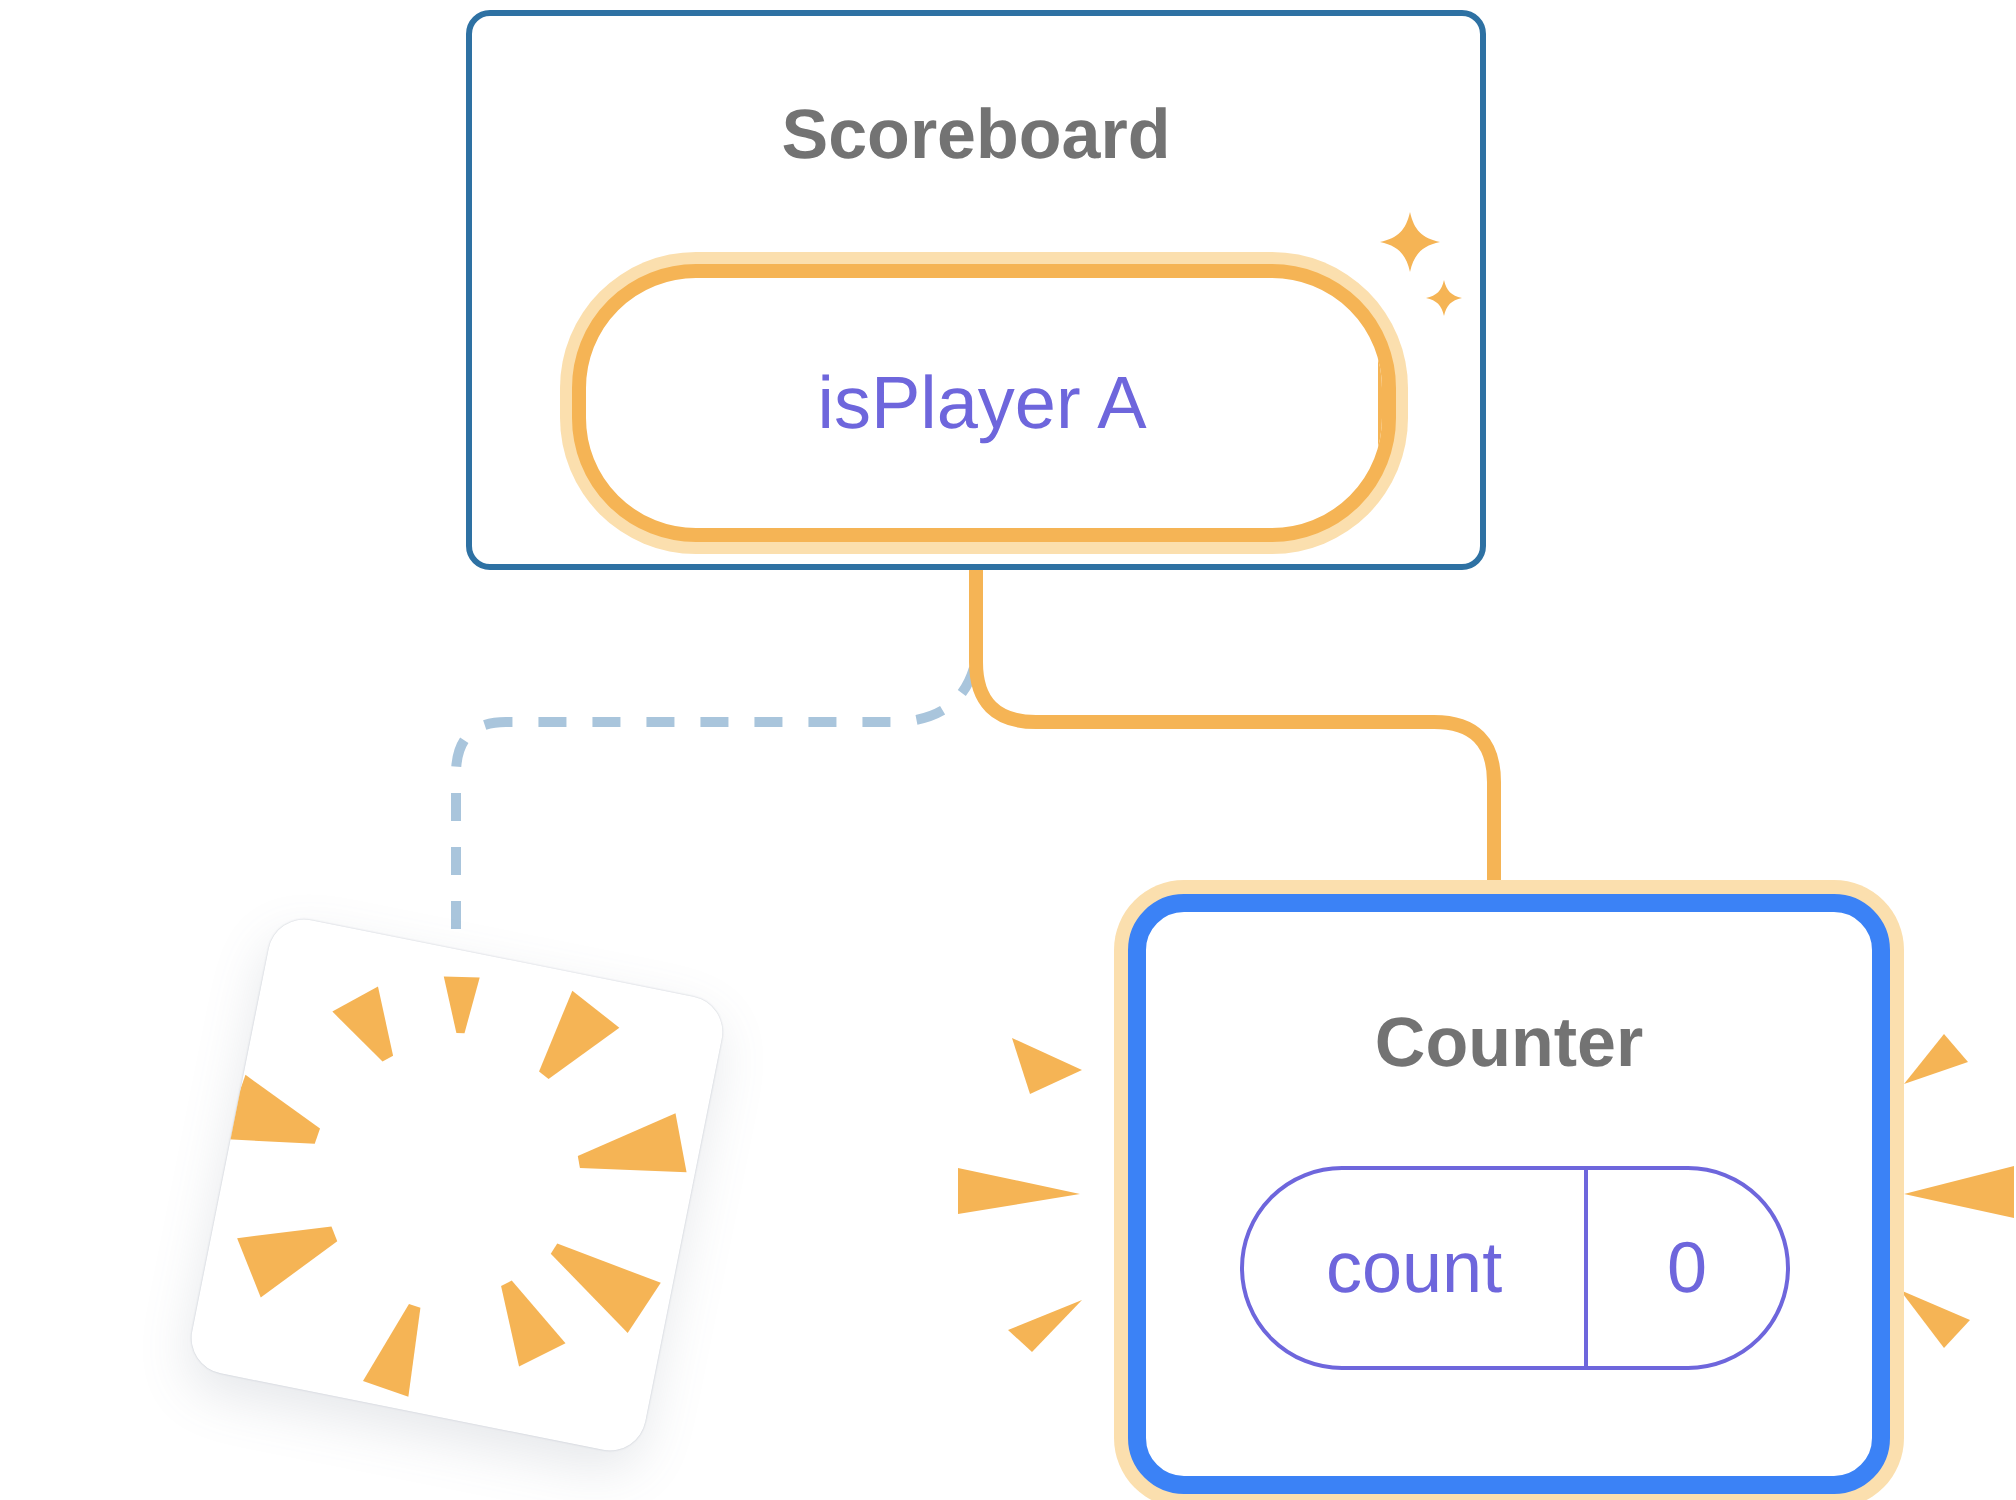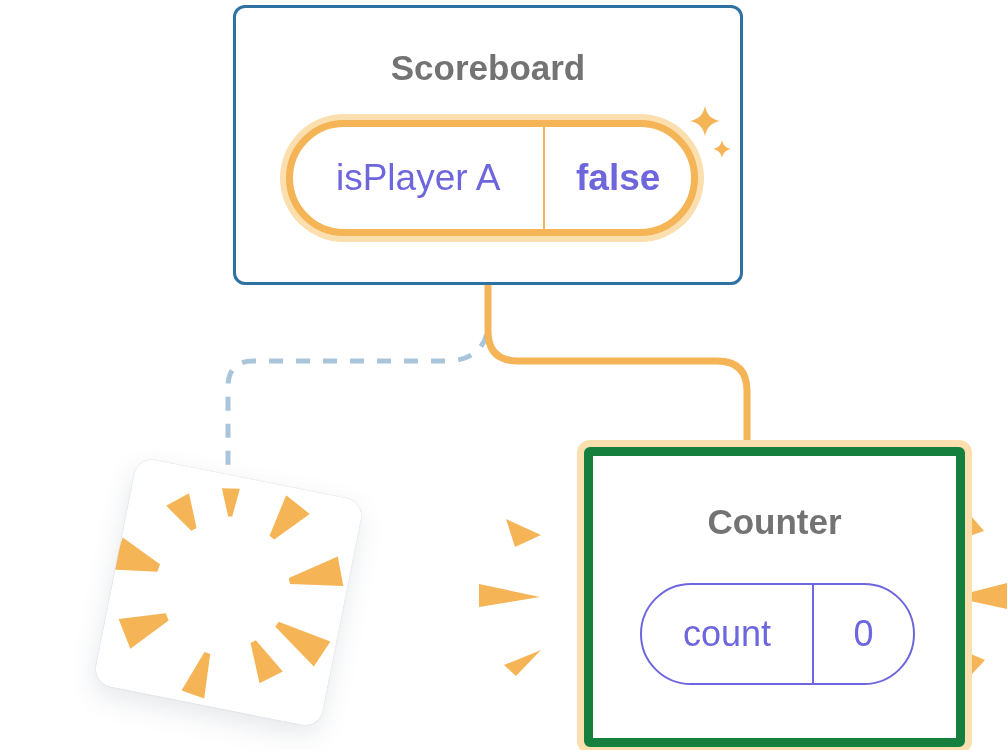--- a/index.html
+++ b/index.html
@@ -16,35 +16,35 @@
   }
   .card-title{
     margin:0;text-align:center;font-size:35px;font-weight:600;color:#737373;line-height:1;
   }
   .scoreboard-card .card-title{margin-top:42px;}
 
   .state-pill{
     position:absolute;box-sizing:border-box;background:#ffffff;display:flex;align-items:stretch;overflow:hidden;
   }
   .scoreboard-pill{
-    left:50px;top:112px;width:412px;height:116px;border:7px solid #F5B455;border-radius:62px;
+    left:50px;top:124px;width:412px;height:139px;border:7px solid #F5B455;border-radius:62px;
     box-shadow:0 0 0 6px #FBDFAE;
   }
   .pill-cell{display:flex;align-items:center;justify-content:center;color:#6E66DC;}
   .scoreboard-pill .pill-cell{font-size:37px;}
   .pill-label-cell{flex:1.72;}
   .pill-value-cell{flex:1;font-weight:700;}
   .pill-divider{width:2px;background:#F5B455;}
 
   .sparkles{position:absolute;left:449px;top:90px;width:60px;height:68px;}
 
   
   .counter-card{
-    position:absolute;left:584px;top:447px;width:381px;height:300px;box-sizing:border-box;
-    background:#ffffff;border:9px solid #15803d;border-radius:6px;
+    position:absolute;left:564px;top:447px;width:381px;height:300px;box-sizing:border-box;
+    background:#ffffff;border:9px solid #3b82f6;border-radius:28px;
     box-shadow:0 0 0 7px #FBDFAE;z-index:1;
   }
   .counter-card .card-title{margin-top:48px;}
   .counter-pill{
     left:47px;top:127px;width:275px;height:102px;border:2px solid #6E66DC;border-radius:52px;
   }
   .counter-pill .pill-cell{font-size:36px;}
   .counter-pill .pill-divider{background:#6E66DC;}
 
   
@@ -77,21 +77,20 @@
       <polygon points="952,597 1007,583 1007,609"></polygon>
       <polygon points="950,645 972,674 985,660"></polygon>
     </g>
   </svg>
 
   <div class="scoreboard-card">
     <h2 class="card-title">Scoreboard</h2>
     <div class="state-pill scoreboard-pill">
       <div class="pill-cell pill-label-cell">isPlayer A</div>
       <div class="pill-divider"></div>
-      <div class="pill-cell pill-value-cell">false</div>
     </div>
     <svg class="sparkles" viewBox="0 0 60 68">
       <g fill="#F5B455">
         <path d="M20 8 C22 17, 26 21, 35 23 C26 25, 22 29, 20 38 C18 29, 14 25, 5 23 C14 21, 18 17, 20 8 Z"></path>
         <path d="M37 42 C38.2 47.4, 40.6 49.8, 46 51 C40.6 52.2, 38.2 54.6, 37 60 C35.8 54.6, 33.4 52.2, 28 51 C33.4 49.8, 35.8 47.4, 37 42 Z"></path>
       </g>
     </svg>
   </div>
 
   <div class="poof-card">

